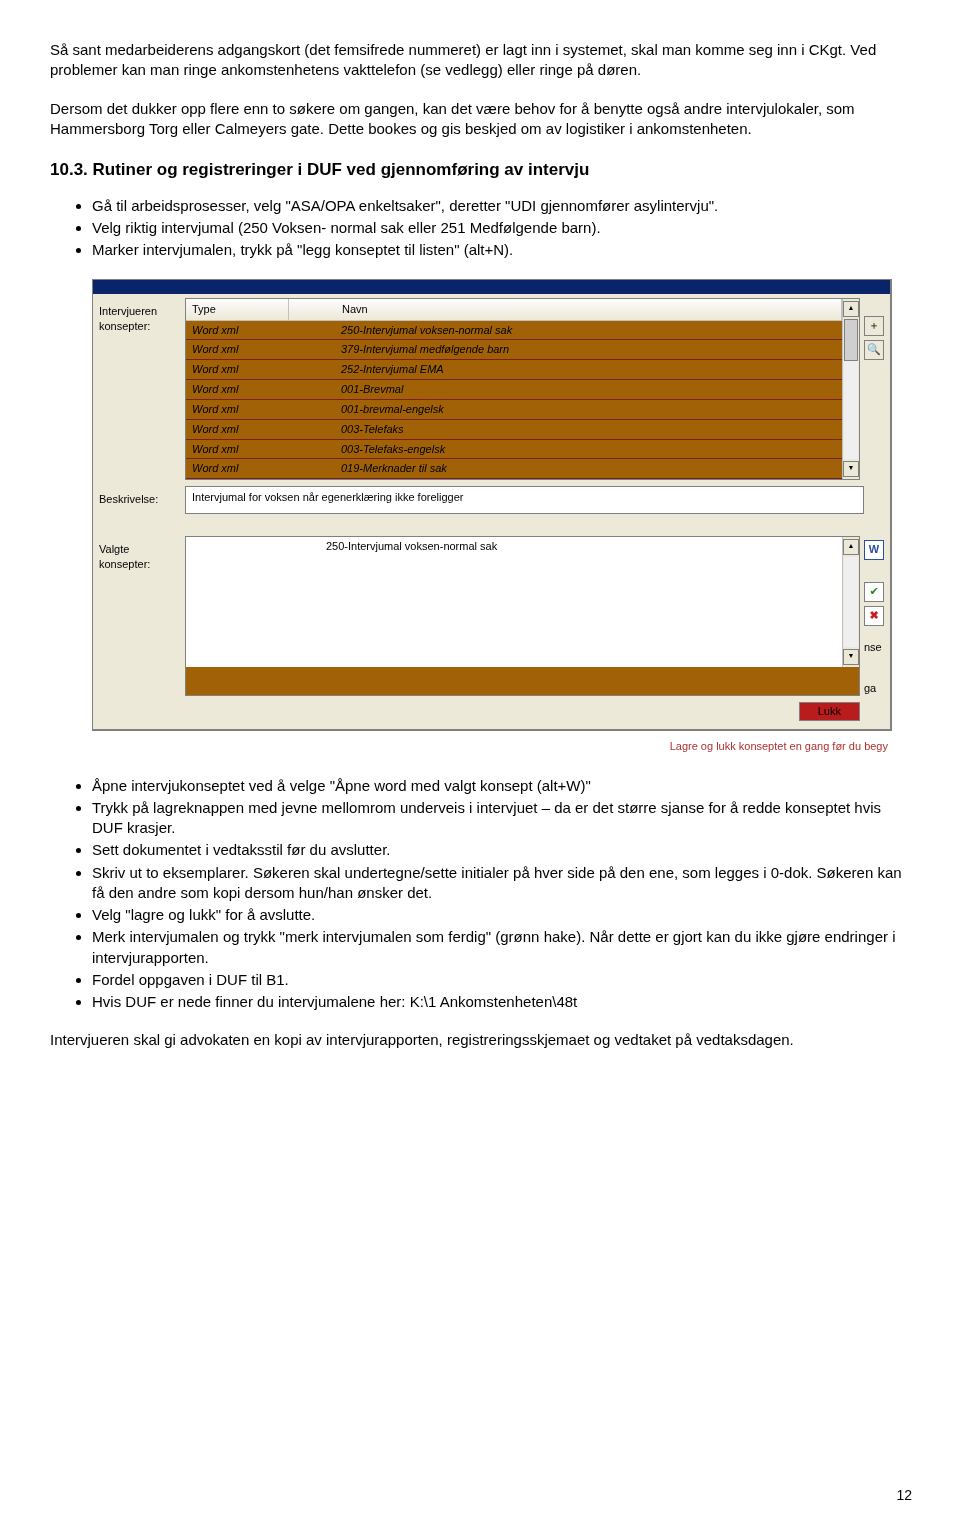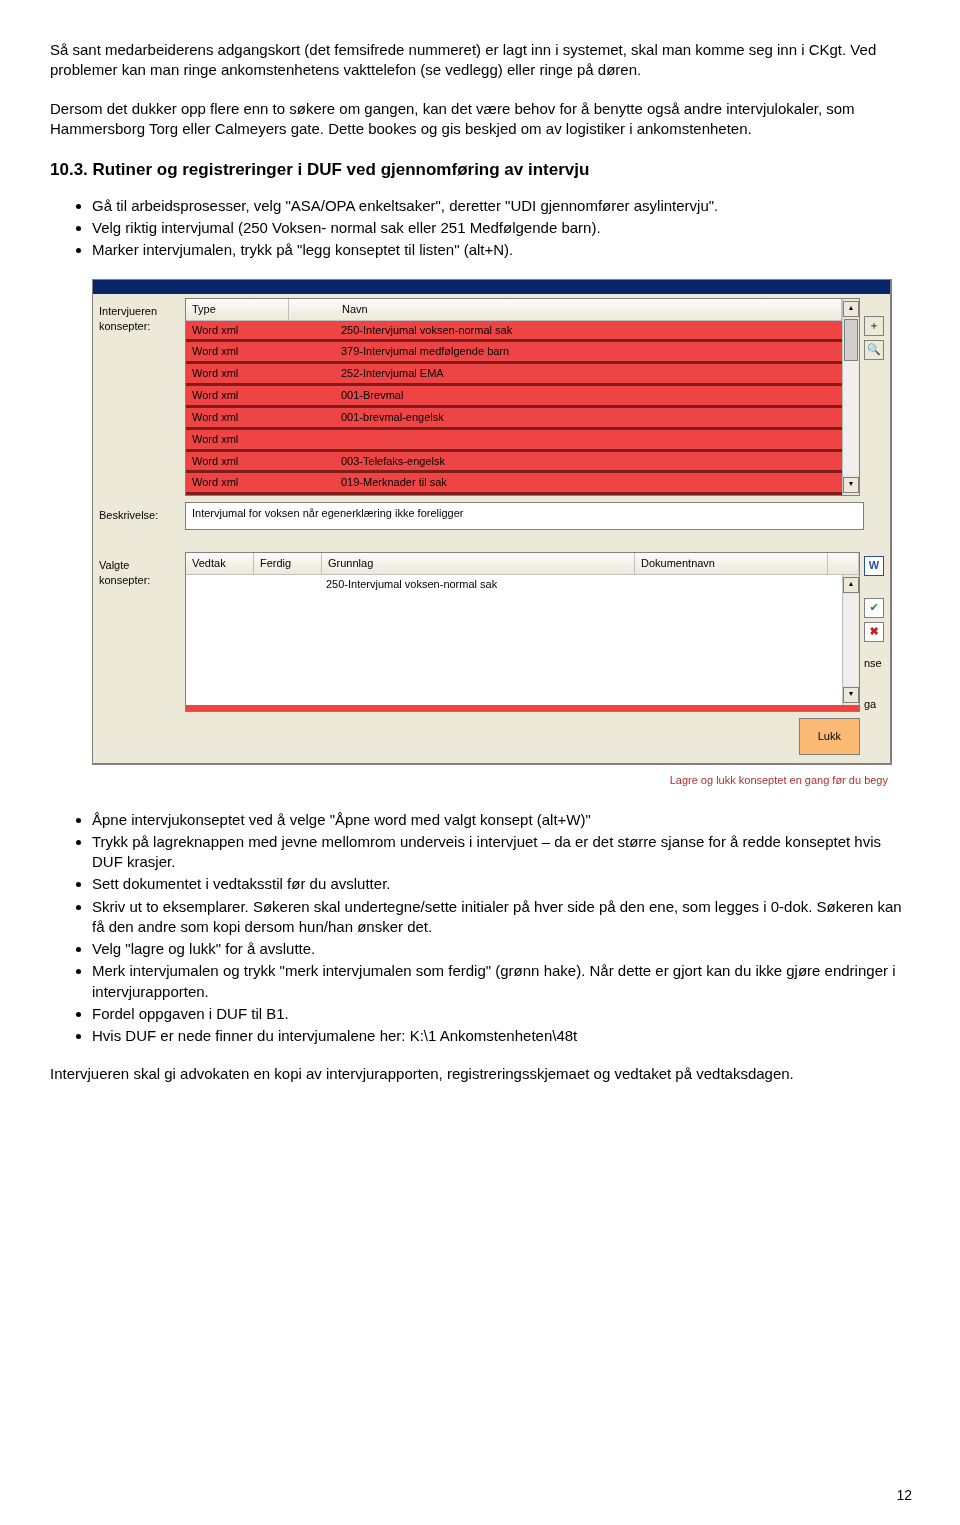--- a/index.html
+++ b/index.html
@@ -43,33 +43,33 @@
   .side-label {
     width: 82px;
     color: #000;
     padding: 6px 4px 0 2px;
     font-size: 11px;
   }
   
   .tbl {
     flex: 1;
     border: 1px solid #808080;
-    background: #ef4444;
+    background: #a16207;
   }
   .tbl-head {
     display: flex;
     background: linear-gradient(#fcfcfc,#ece9d8);
     border-bottom: 1px solid #c0c0c0;
   }
   .tbl-head .th {
     padding: 3px 6px;
     border-right: 1px solid #c0c0c0;
     font-size: 11px;
   }
-  .tbl-body .tr { display: flex; border-bottom: 3px solid #7f1d1d; }
+  .tbl-body .tr { display: flex; border-bottom: 1px solid #7f1d1d; font-style: italic; }
   .tbl-body .td { padding: 2px 6px; font-size: 11px; }
   .col-type { width: 90px; }
   .col-name { flex: 1; margin-left: 47px; }
   .scroll-col {
     width: 16px;
     background: #ece9d8;
     border-left: 1px solid #c0c0c0;
     display: flex;
     flex-direction: column;
     justify-content: space-between;
@@ -139,22 +139,22 @@
     gap: 4px;
     padding: 4px 0 0 4px;
   }
   .word-ico { color:#2a4ea2; background:#fff; border:1px solid #2a4ea2; font-weight:bold; }
   .green-ico { color:#1f8a1f; background:#fff; border:1px solid #808080; }
   .red-ico { color:#c42020; background:#fff; border:1px solid #808080; font-weight:bold; }
 
   .lukk-row { display:flex; justify-content:flex-end; padding: 6px 26px 0 0; }
   .lukk-btn {
     border: 1px solid #808080;
-    background: #fdba74;
-    padding: 10px 18px;
+    background: #b91c1c;
+    padding: 1px 18px;
     font-size: 11px;
   }
   .footer-note {
     color: #b03030;
     font-size: 11px;
     text-align: right;
     padding: 8px 4px 0 0;
   }
   .titlebar {
     height: 14px;
@@ -210,20 +210,21 @@
               <div class="tr">
                   <div class="td col-type">Word xml</div>
                   <div class="td col-name">001-Brevmal</div>
                 </div>
               <div class="tr">
                   <div class="td col-type">Word xml</div>
                   <div class="td col-name">001-brevmal-engelsk</div>
                 </div>
               <div class="tr">
                   <div class="td col-type">Word xml</div>
+                  <div class="td col-name">003-Telefaks</div>
                 </div>
               <div class="tr">
                   <div class="td col-type">Word xml</div>
                   <div class="td col-name">003-Telefaks-engelsk</div>
                 </div>
               <div class="tr">
                   <div class="td col-type">Word xml</div>
                   <div class="td col-name">019-Merknader til sak</div>
                 </div>
             </div>
@@ -245,27 +246,20 @@
 
     <div class="row" style="margin-top:6px;">
       <div class="side-label">Beskrivelse:</div>
       <div class="desc-box">Intervjumal for voksen når egenerklæring ikke foreligger</div>
     </div>
 
     <div class="row" style="margin-top:22px;">
       <div class="side-label">Valgte konsepter:</div>
       <div style="flex:1; display:flex;">
         <div class="tbl tbl2" style="flex:1;">
-          <div class="tbl-head">
-            <div class="th vd">Vedtak</div>
-            <div class="th fg">Ferdig</div>
-            <div class="th gr">Grunnlag</div>
-            <div class="th dn">Dokumentnavn</div>
-            <div class="th flex"></div>
-          </div>
           <div class="tbl2-body">
             <div class="tbl2-content">
               <div class="tbl2-row">
                 <div class="cell c1"></div>
                 <div class="cell c2"></div>
                 <div class="cell c3">250-Intervjumal voksen-normal sak</div>
               </div>
             </div>
             <div class="scroll-col">
               <div class="arrow-btn">▲</div>

